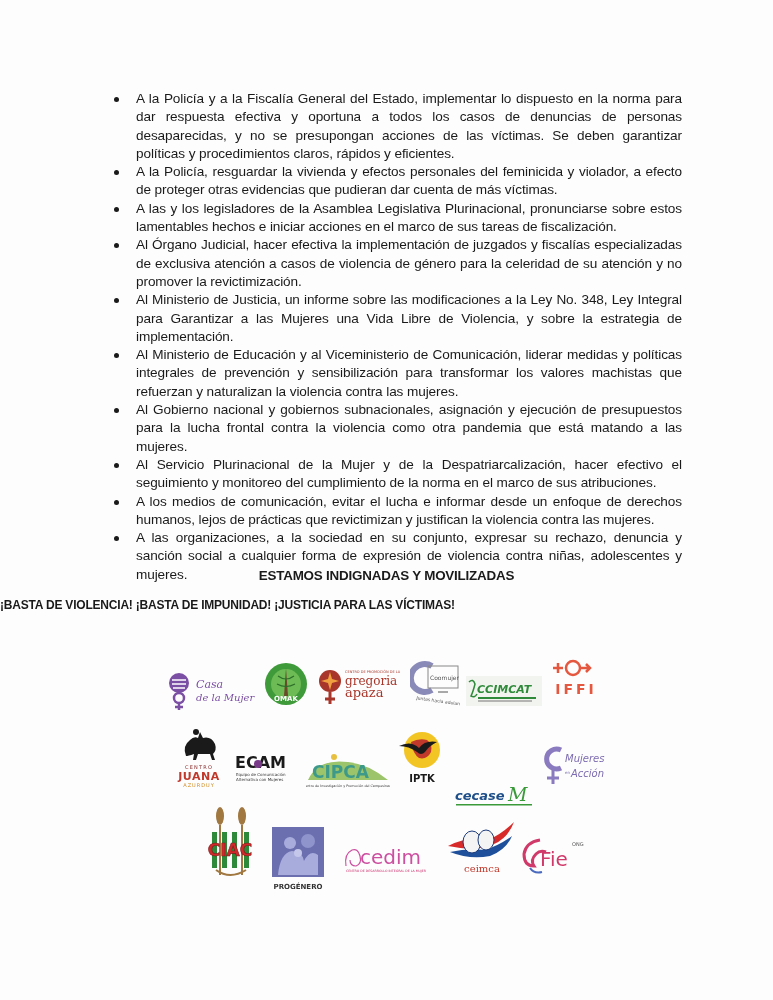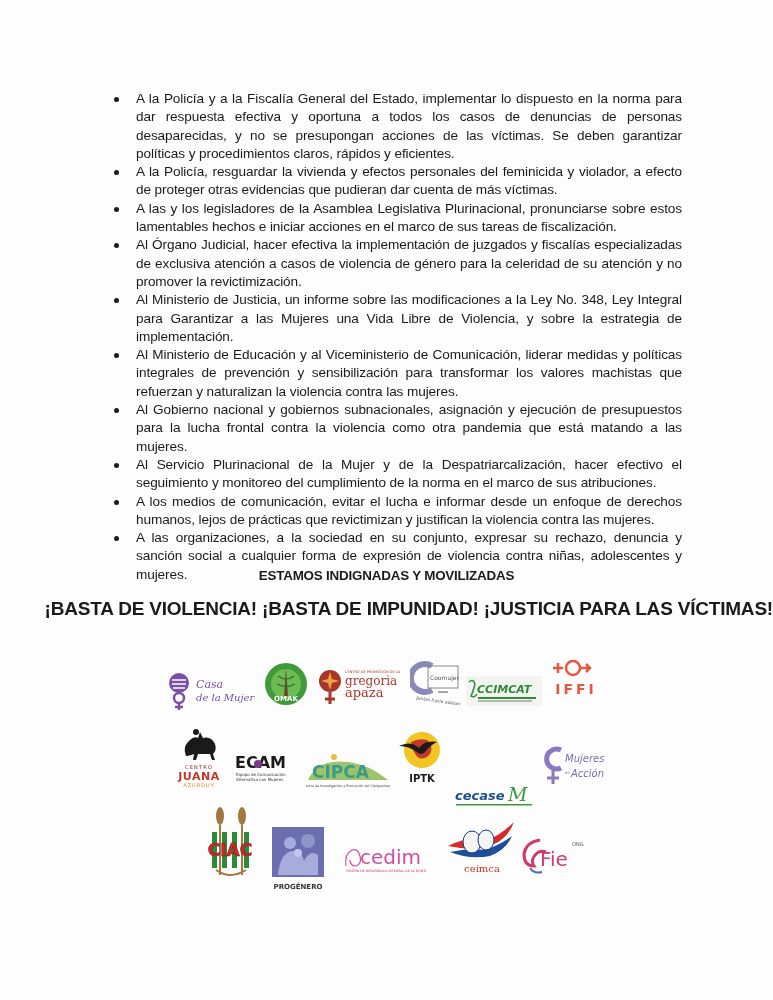--- a/index.html
+++ b/index.html
@@ -54,23 +54,23 @@
       top: 568px;
       text-align: center;
       font-weight: bold;
       font-size: 13.4px;
       letter-spacing: -0.2px;
     }
     .slogan2 {
       position: absolute;
       left: 0; width: 773px;
       top: 598px;
-      text-align: right;
+      text-align: left;
       font-weight: bold;
-      font-size: 19px;
+      font-size: 12px;
       letter-spacing: -0.2px;
     }
     .logo {
       position: absolute;
       display: flex;
       align-items: center;
       justify-content: center;
     }
   </style>
 </head>

